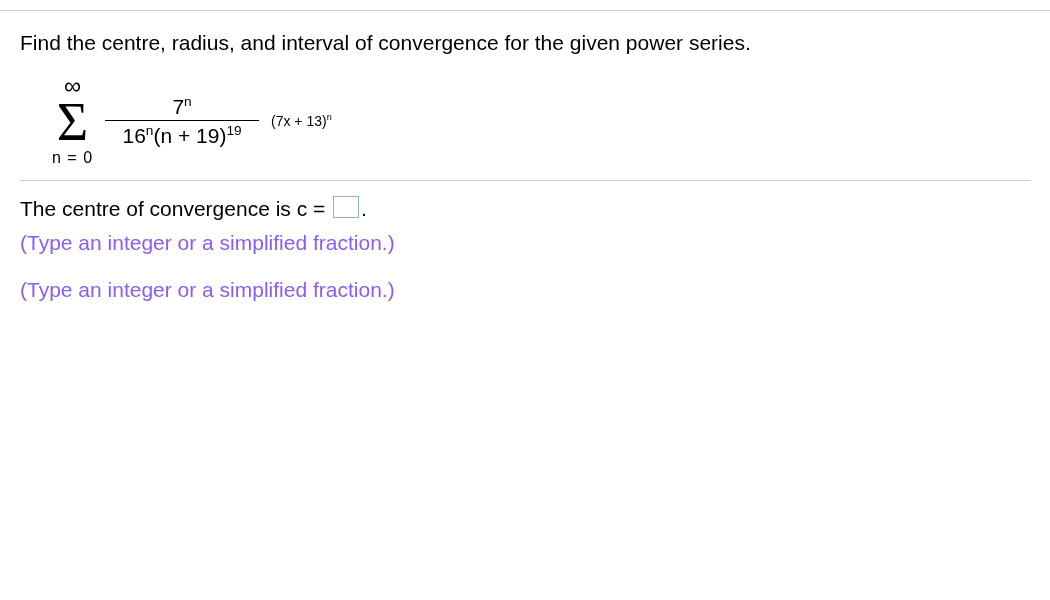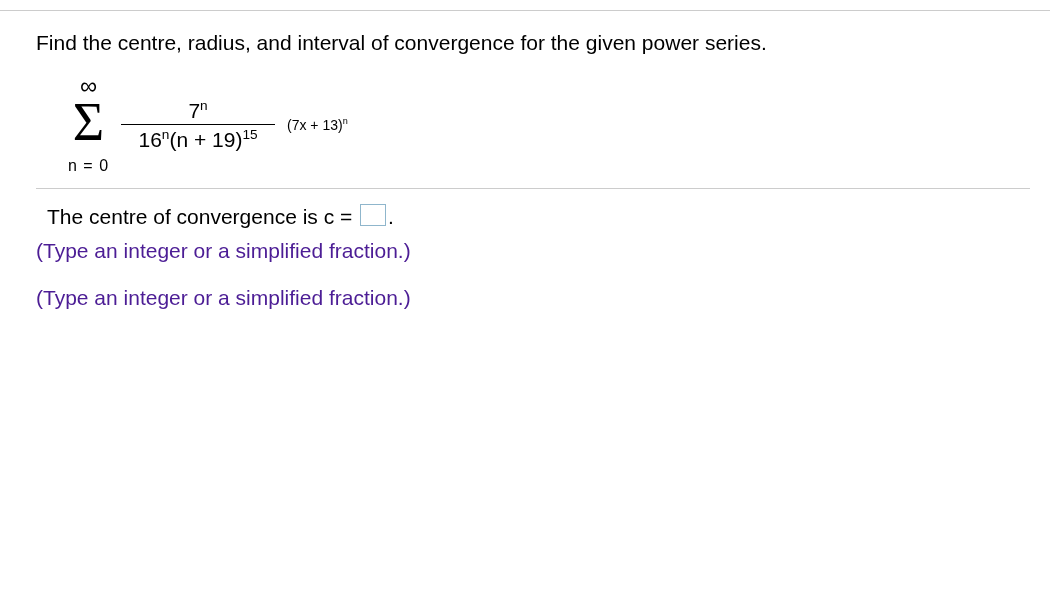--- a/index.html
+++ b/index.html
@@ -11,21 +11,21 @@
     width: 1050px;
     height: 600px;
     background: #fff;
     box-sizing: border-box;
   }
   .top-rule {
     border-top: 1px solid #ccc;
     margin: 10px 0 0 0;
   }
   .content {
-    padding: 18px 20px 0 36px;
+    padding: 18px 20px 0 20px;
   }
   .prompt {
     margin-bottom: 18px;
     line-height: 1.3;
   }
 
   
   .formula {
     display: flex;
     align-items: center;
@@ -34,45 +34,45 @@
     margin-bottom: 10px;
   }
   .sigma-block {
     display: flex;
     flex-direction: column;
     align-items: center;
     line-height: 1;
   }
   .sigma-top { font-size: 24px; margin-bottom: 2px; }
   .sigma { font-family: "Times New Roman", serif; font-size: 54px; line-height: 0.85; }
-  .sigma-bot { font-size: 16px; margin-top: 12px; letter-spacing: 1px; }
+  .sigma-bot { font-size: 16px; margin-top: 4px; letter-spacing: 1px; }
 
   .frac {
     display: flex;
     flex-direction: column;
     align-items: center;
     line-height: 1;
   }
   .frac .num { font-size: 21px; }
   .frac .bar { width: 154px; border-top: 1.5px solid #000; margin: 3px 0; }
   .frac .den { font-size: 21px; }
   sup { font-size: 0.65em; vertical-align: super; }
   .term { font-size: 14px; }
 
   .mid-rule {
     border-top: 1px solid #ccc;
     margin: 14px 0 12px 0;
   }
 
   .qline {
-    margin: 6px 0 2px 11px;
+    margin: 6px 0 2px 0;
     line-height: 1.5;
   }
   .hint {
-    color: #4c1d95;
+    color: #8b5cf6;
     margin: 0 0 16px 0;
     line-height: 1.5;
   }
 
   .answerbox {
     display: inline-block;
     width: 26px;
     height: 22px;
     border: 1.5px solid #8fb6cc;
     vertical-align: -2px;
@@ -101,21 +101,21 @@
       <div class="sigma">Σ</div>
       <div class="sigma-bot">n = 0</div>
     </div>
 
     <div class="frac">
       <div class="num">
         <span>7</span><sup>n</sup>
       </div>
       <div class="bar"></div>
       <div class="den">
-        <span>16</span><sup>n</sup><span>(n + 19)</span><sup>15</sup>
+        <span>16</span><sup>n</sup><span>(n + 19)</span><sup>19</sup>
       </div>
     </div>
 
     <div class="term">
       <span>(7x + 13)</span><sup>n</sup>
     </div>
   </div>
 
   <div class="mid-rule"></div>
 

